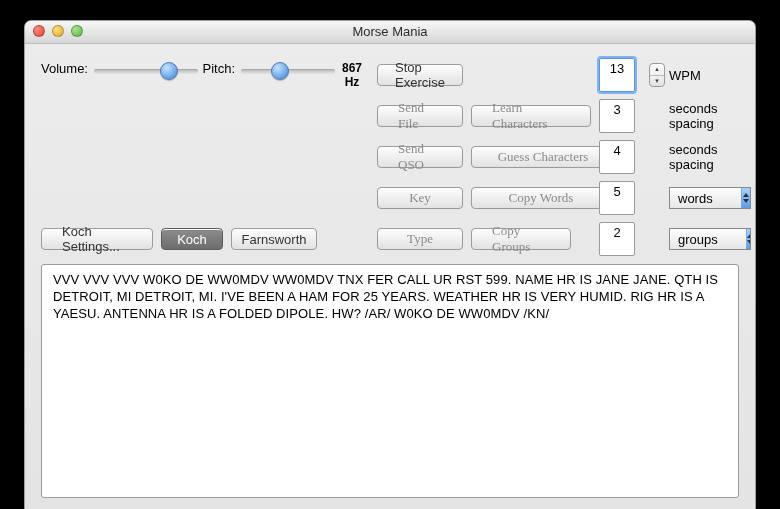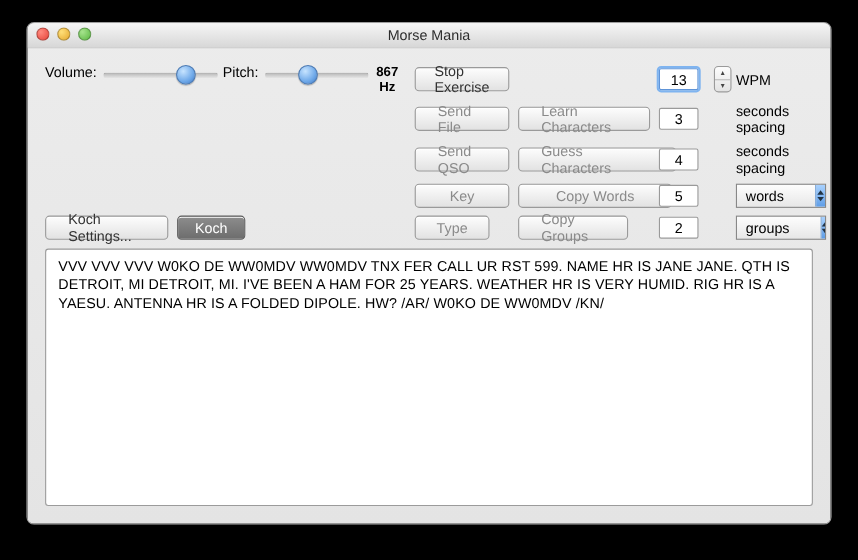--- a/index.html
+++ b/index.html
@@ -10,23 +10,23 @@
   .tl.red{background:radial-gradient(circle at 30% 30%,#ff8b80,#e6443a);}
   .tl.yel{background:radial-gradient(circle at 30% 30%,#ffe07a,#e5a82e);}
   .tl.grn{background:radial-gradient(circle at 30% 30%,#a7e48e,#5cb843);}
   .content{padding:14px 16px 16px;}
   .slabel{font-size:13px;color:#000;margin-right:6px;}
   .slider{position:relative;height:18px;flex:0 0 auto;}
   .slider .track{position:absolute;left:0;right:0;top:8px;height:4px;border-radius:2px;background:linear-gradient(#bdbdbd,#e6e6e6);border-top:1px solid #a8a8a8;}
   .slider .knob{position:absolute;top:1px;width:16px;height:16px;border-radius:50%;background:radial-gradient(circle at 35% 30%,#c7e4ff,#6fa9e9 60%,#3f76c2);border:1px solid #4d7bb3;box-shadow:0 1px 1px rgba(0,0,0,0.25);}
   .hz{width:60px;text-align:center;font-size:12px;font-weight:bold;}
   .btn{display:inline-flex;align-items:center;justify-content:center;height:22px;border:1px solid #9a9a9a;border-radius:4px;background:linear-gradient(#fdfdfd,#e2e2e2);font-size:13px;color:#333;box-shadow:0 1px 0 #fff inset;padding:0 20px;box-sizing:border-box;}
-  .btn.dim{color:#8a8a8a;}
+  .btn.dim{color:#8a8a8a;font-family:Liberation Serif, serif;}
   .btn.dark{background:linear-gradient(#8d8d8d,#6d6d6d);color:#fff;border-color:#5d5d5d;}
-  .numbox{width:36px;height:20px;border:1px solid #9a9a9a;background:#fff;border-radius:2px;font-size:13px;text-align:center;line-height:20px;box-sizing:border-box;}
+  .numbox{width:36px;height:34px;border:1px solid #9a9a9a;background:#fff;border-radius:2px;font-size:13px;text-align:center;line-height:20px;box-sizing:border-box;}
   .numbox.focus{outline:2px solid #7fb4f0;border-color:#5f94d8;}
   .stepper{display:inline-flex;flex-direction:column;width:14px;height:22px;border:1px solid #9a9a9a;border-radius:4px;overflow:hidden;margin-left:2px;background:linear-gradient(#fdfdfd,#e3e3e3);}
   .stepper .up,.stepper .down{flex:1;display:flex;align-items:center;justify-content:center;font-size:7px;color:#444;}
   .stepper .up{border-bottom:1px solid #bbb;}
   .sel{display:inline-flex;align-items:center;height:22px;border:1px solid #888;border-radius:0;background:linear-gradient(#fdfdfd,#e7e7e7);box-sizing:border-box;overflow:hidden;gap:20px;}
   .sel .txt{flex:1;padding:0 8px;font-size:13px;}
   .sel .cap{width:18px;height:100%;background:linear-gradient(#a9d2ff,#5f9de6);display:flex;flex-direction:column;align-items:center;justify-content:center;border-left:1px solid #7da7d8;}
   .sel .cap::before{content:"";border-left:3px solid transparent;border-right:3px solid transparent;border-bottom:4px solid #234;}
   .sel .cap::after{content:"";margin-top:2px;border-left:3px solid transparent;border-right:3px solid transparent;border-top:4px solid #234;}
   .after{font-size:13px;color:#000;}
@@ -99,22 +99,23 @@
           <span class="txt">words</span>
           <span class="cap"></span>
         </div>
       </div>
 
       <div class="leftcol">
         <div class="btn" style="width:112px">Koch Settings...</div>
         <span class="gap"></span>
         <div class="btn dark" style="width:62px">Koch</div>
         <span class="gap"></span>
+        <div class="btn" style="width:86px">Farnsworth</div>
       </div>
-      <div class="btn dim" style="width:68px">Type</div>
+      <div class="btn dim" style="width:86px">Type</div>
       <div class="btn dim" style="width:100px">Copy Groups</div>
       <div class="numbox">2</div>
       <div></div>
       <div class="leftcol">
         <div class="sel" style="width:82px">
           <span class="txt">groups</span>
           <span class="cap"></span>
         </div>
       </div>
 

